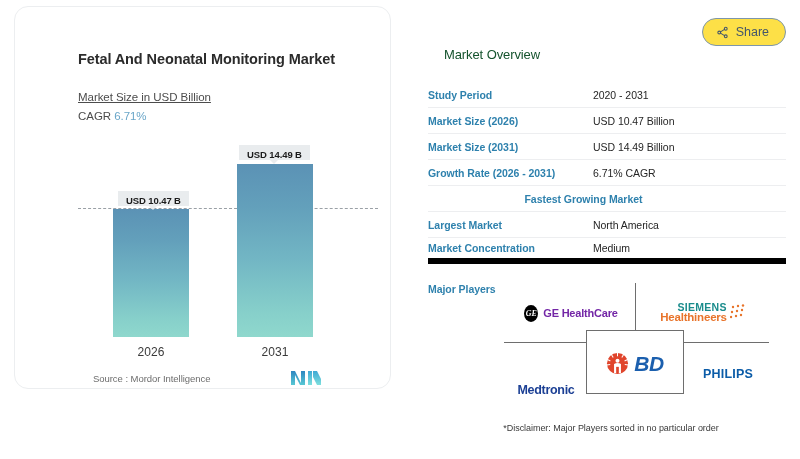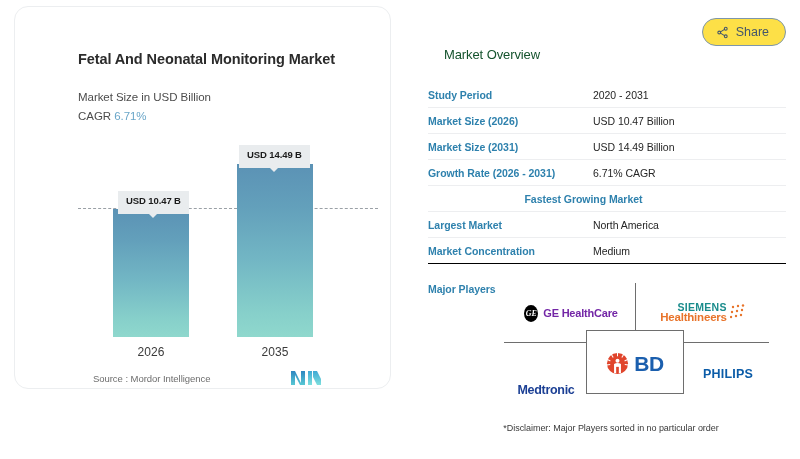--- a/index.html
+++ b/index.html
@@ -43,20 +43,21 @@
     line-height: 1.32;
     letter-spacing: -0.1px;
   }
   .chart-subtitle {
     position: absolute;
     left: 63px;
     top: 84px;
     font-size: 11.5px;
     color: #4c4c4c;
     letter-spacing: -0.05px;
+    text-decoration: underline;
   }
   .chart-cagr {
     position: absolute;
     left: 63px;
     top: 103px;
     font-size: 11.5px;
     color: #4c4c4c;
     letter-spacing: -0.05px;
   }
   .chart-cagr .cagr-val { color: #6aa6c8; }
@@ -103,21 +104,21 @@
     height: 173px;
   }
 
   .val-label {
     position: absolute;
     background: #e9ecee;
     color: #1b1b1b;
     font-size: 9.5px;
     font-weight: 600;
     letter-spacing: -0.1px;
-    padding: 4px 8px 8px 8px;
+    padding: 4px 8px 0 8px;
     border-radius: 0;
     white-space: nowrap;
   }
   .val-label::after {
     content: "";
     position: absolute;
     left: 50%;
     bottom: -4px;
     margin-left: -4px;
     width: 0; height: 0;
@@ -197,21 +198,21 @@
     top: 82px;
     width: 358px;
   }
   .trow {
     display: flex;
     align-items: center;
     height: 26px;
     border-bottom: 1px solid #edeef0;
     justify-content: center;
   }
-  .trow:last-child { border-bottom: 1px solid #000000; }
+  .trow:last-child { border-bottom: 6px solid #000000; }
   .tlabel {
     width: 165px;
     font-size: 10.5px;
     font-weight: 600;
     color: #2e81ad;
     letter-spacing: -0.05px;
   }
   .tvalue {
     flex: 1;
     font-size: 10.5px;
@@ -326,20 +327,21 @@
     margin-top: 12px;
   }
 
   
   .bd-wrap { display: flex; align-items: center; gap: 5px; }
   .bd-mark { width: 23px; height: 23px; }
   .bd-text {
     font-size: 21px; font-weight: 700; color: #1b5fae;
     letter-spacing: -0.5px;
     line-height: 1;
+    font-style: italic;
   }
 
   .disclaimer {
     position: absolute;
     left: 16px;
     top: 423px;
     width: 370px;
     text-align: center;
     font-size: 9px;
     color: #3a3a3a;
@@ -368,21 +370,21 @@
         <div class="bar-inner"></div>
       </div>
       <div class="bar bar-2031">
         <div class="bar-inner"></div>
       </div>
 
       <div class="val-label val-2026">USD 10.47 B</div>
       <div class="val-label val-2031">USD 14.49 B</div>
 
       <div class="x-tick x-2026">2026</div>
-      <div class="x-tick x-2031">2035</div>
+      <div class="x-tick x-2031">2031</div>
     </div>
 
     <div class="source-text">Source :  Mordor Intelligence</div>
 
     <div class="mi-logo">
       <svg viewBox="0 0 30 16" width="30" height="16">
         <defs>
           <linearGradient id="miG1" x1="0" y1="0" x2="0" y2="1">
             <stop offset="0" stop-color="#2e86c1"></stop>
               <stop offset="1" stop-color="#58c8d4"></stop>

